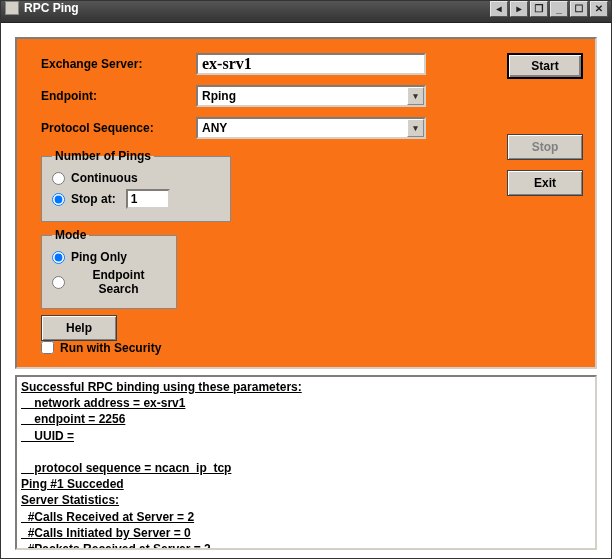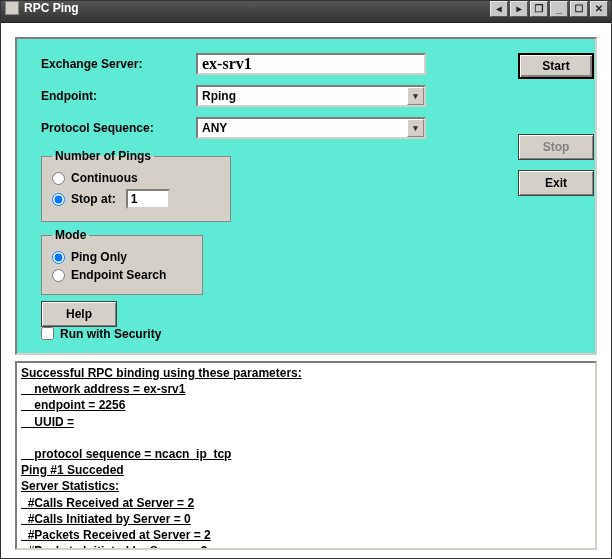--- a/index.html
+++ b/index.html
@@ -48,21 +48,21 @@
     line-height: 1;
   }
   .content {
     padding: 14px 14px 8px 14px;
     height: calc(100% - 22px);
     display: flex;
     flex-direction: column;
   }
   .panel-top {
     border: 2px inset #d4d0c8;
-    background: #5eead4;
+    background: #f97316;
     padding: 14px 24px 12px 24px;
     position: relative;
   }
   .row {
     display: flex;
     align-items: center;
     margin-bottom: 10px;
   }
   .lbl {
     width: 155px;
@@ -96,21 +96,21 @@
     border: 1px solid #888;
     border-top-color: #fff;
     border-left-color: #fff;
     display: flex;
     align-items: center;
     justify-content: center;
   }
   .sel .arrow::after { content: "▾"; font-size: 9px; color: #333; }
   .btncol {
     position: absolute;
-    right: 1px;
+    right: 12px;
     top: 14px;
     display: flex;
     flex-direction: column;
     gap: 10px;
   }
   .btn {
     width: 76px;
     height: 26px;
     background: #d4d0c8;
     border: 1px solid #404040;
@@ -129,21 +129,21 @@
   }
   fieldset.grp {
     border: 1px solid #888;
     border-radius: 0;
     padding: 4px 10px 8px 10px;
     margin: 0;
     background: #d4d0c8;
   }
   fieldset.grp legend { font-weight: bold; padding: 0 3px; }
   .grp-pings { width: 190px; }
-  .grp-mode { width: 162px; }
+  .grp-mode { width: 136px; }
   .radio-row {
     display: flex;
     align-items: center;
     gap: 6px;
     margin: 4px 0;
   }
   .radio-row label { font-weight: bold; text-align: center; }
   .stop-num {
     width: 44px;
     height: 20px;

